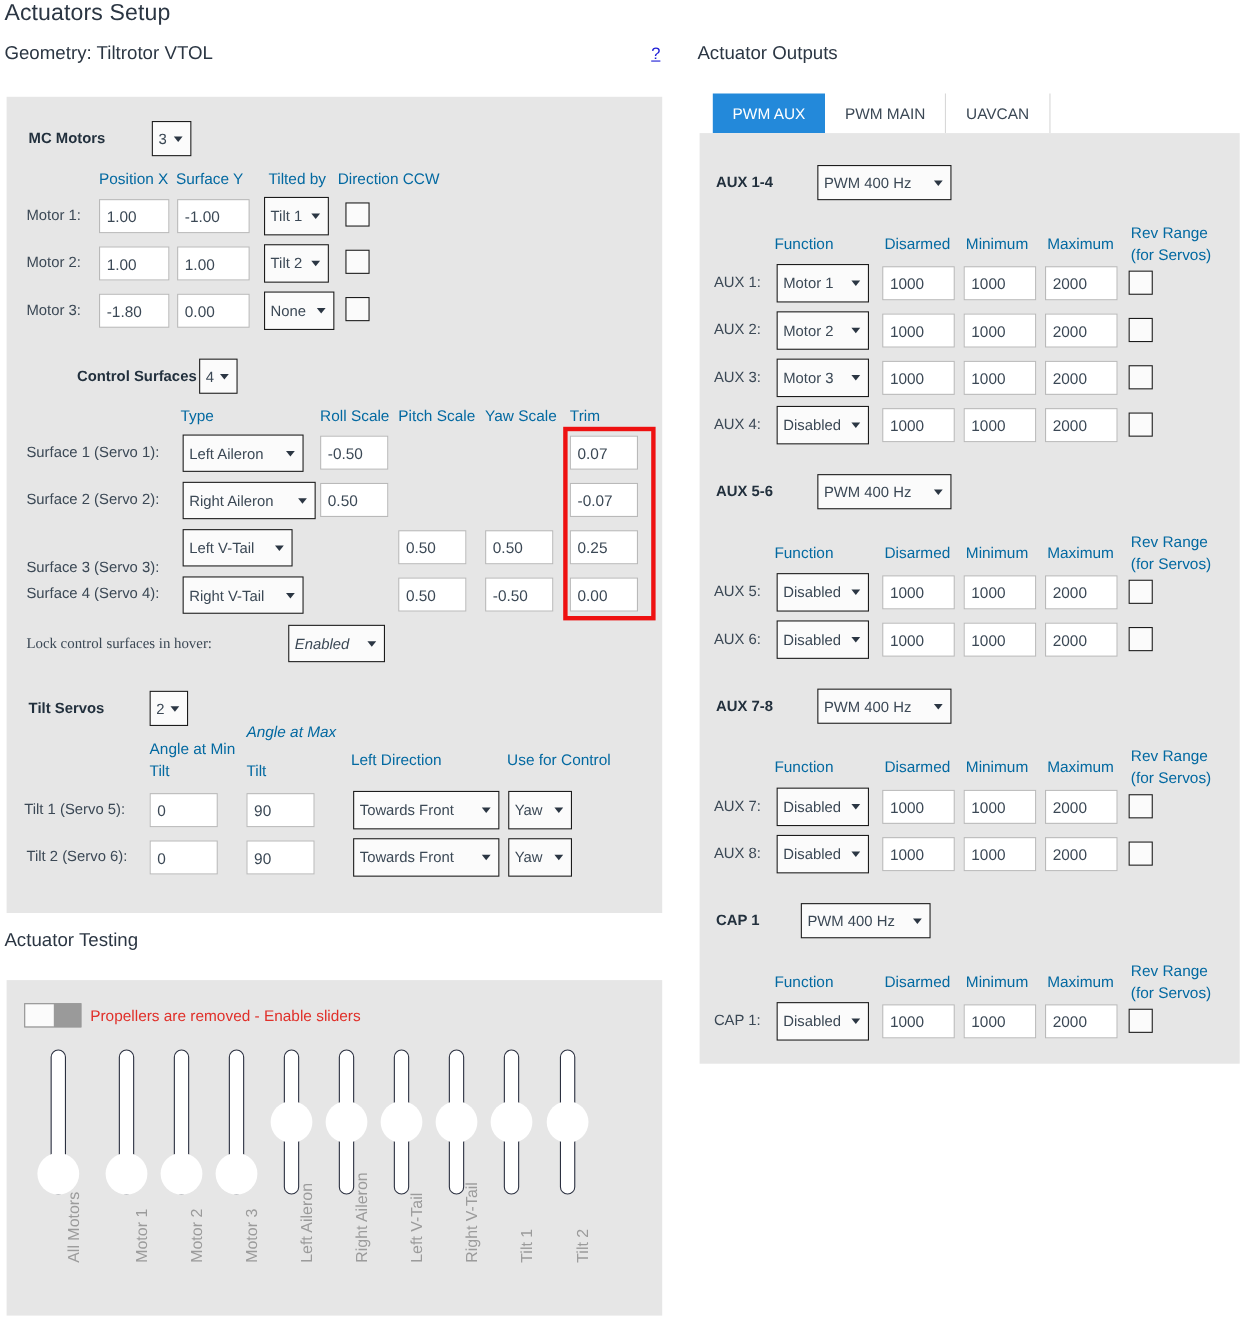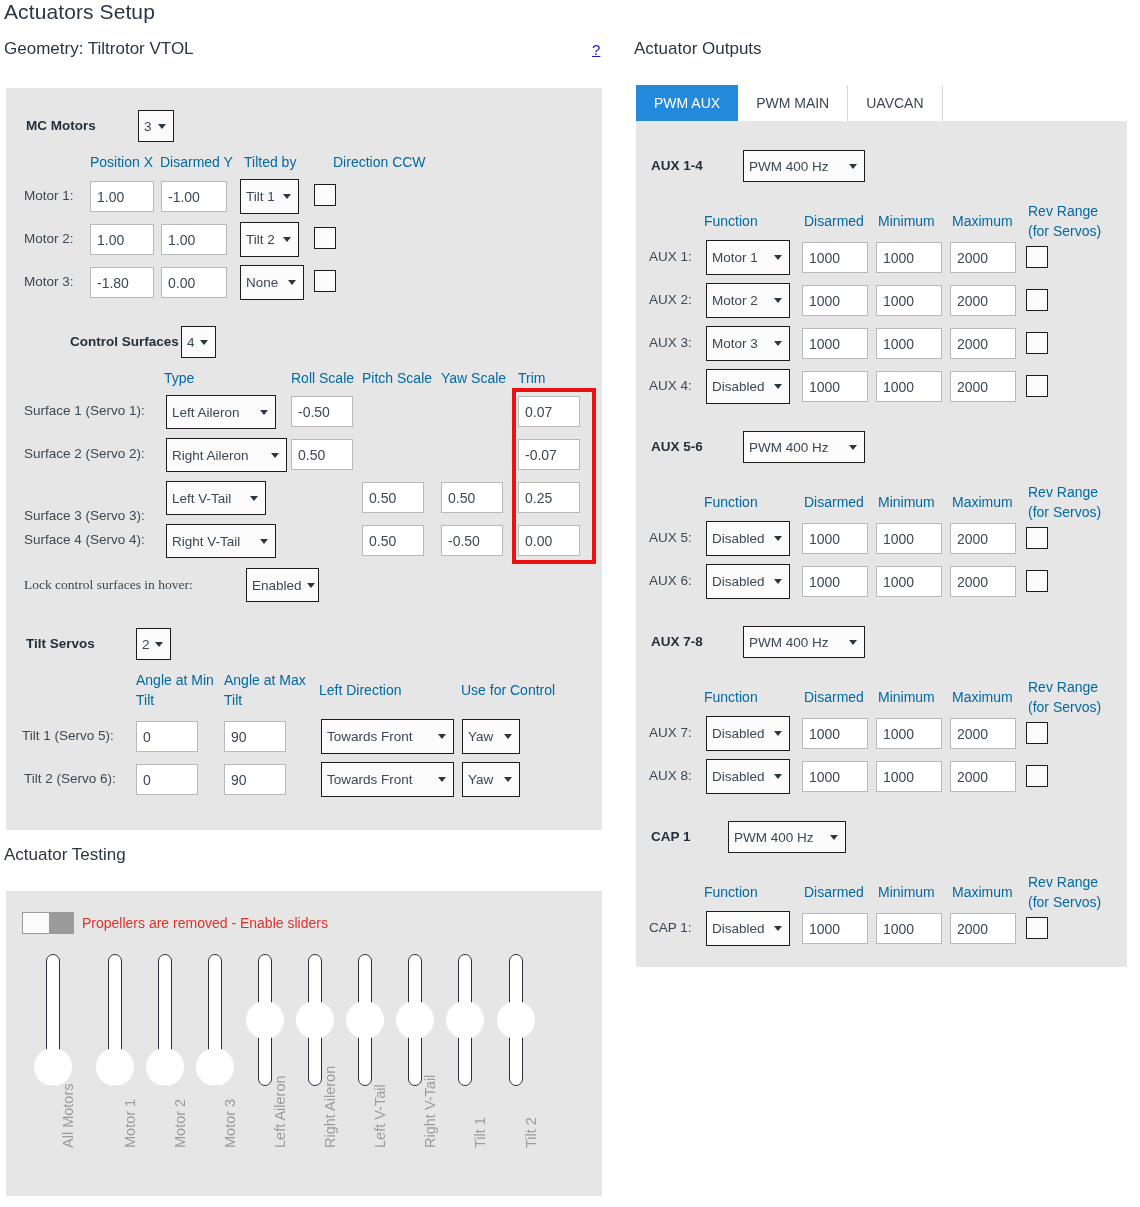--- a/index.html
+++ b/index.html
@@ -67,21 +67,21 @@
   }
 
   
   .tabs { position: absolute; display: flex; align-items: stretch; }
   .tab {
     font-size: 14px; color: #3b4855; background: #ffffff;
     display: flex; align-items: center; justify-content: center;
     padding: 0 18px; height: 36px; cursor: pointer;
     border-right: 1px solid #d8d8d8;
   }
-  .tab.active { background: #2389da; color: #ffffff; border-right: none; }
+  .tab.active { background: #2389da; color: #ffffff; border-right: none; margin-left: 12px; }
 
   
   .toggle {
     position: absolute; width: 52px; height: 22px;
     border: 1px solid #9a9a9a; background: #9a9a9a; cursor: pointer;
     display: flex; align-items: stretch;
   }
   .toggle .knob { width: 26px; background: #fbfbfb; }
   .toggle .rest { flex: 1; background: #9a9a9a; }
   .warn { position: absolute; font-size: 14px; color: #e0302a; white-space: nowrap; }
@@ -126,23 +126,23 @@
 
   <div class="panel" style="left:636px; top:121px; width:491px; height:846px;"></div>
 
   <div id="mc-host">
       <div class="lbl-b" style="left: 26px; top: 118px;">MC Motors</div>
       <div class="sel" style="left: 138px; top: 110px; width: 36px; height: 32px;">
         <span class="cap">3</span>
         <span class="arw"></span>
       </div>
       <div class="colhdr" style="left: 90px; top: 154px;">Position X</div>
-      <div class="colhdr" style="left: 160px; top: 154px;">Disarmed Y</div>
+      <div class="colhdr" style="left: 160px; top: 154px;">Surface Y</div>
       <div class="colhdr" style="left: 244px; top: 154px;">Tilted by</div>
-      <div class="colhdr" style="left: 333px; top: 154px;">Direction CCW</div>
+      <div class="colhdr" style="left: 307px; top: 154px;">Direction CCW</div>
       <div class="lbl" style="left: 24px; top: 188px;">Motor 1:</div>
       <div class="txt" style="left: 90px; top: 181px; width: 64px; height: 31px;">1.00</div>
       <div class="txt" style="left: 161px; top: 181px; width: 66px; height: 31px;">-1.00</div>
       <div class="sel" style="left: 240px; top: 179px; width: 59px; height: 35px;">
         <span class="cap">Tilt 1</span>
         <span class="arw"></span>
       </div>
       <div class="chk" style="left: 314px; top: 184px;"></div>
       <div class="lbl" style="left: 24px; top: 231px;">Motor 2:</div>
       <div class="txt" style="left: 90px; top: 224px; width: 64px; height: 31px;">1.00</div>
@@ -196,34 +196,34 @@
       <div class="txt" style="left: 518px; top: 482px; width: 62px; height: 31px;">0.25</div>
       <div class="lbl" style="left: 24px; top: 532px;">Surface 4 (Servo 4):</div>
       <div class="sel" style="left: 166px; top: 524px; width: 110px; height: 34px;">
         <span class="cap">Right V-Tail</span>
         <span class="arw"></span>
       </div>
       <div class="txt" style="left: 362px; top: 525px; width: 62px; height: 31px;">0.50</div>
       <div class="txt" style="left: 441px; top: 525px; width: 62px; height: 31px;">-0.50</div>
       <div class="txt" style="left: 518px; top: 525px; width: 62px; height: 31px;">0.00</div>
       <div class="lbl" style="left: 24px; top: 577px; font-family: Liberation Serif, serif;">Lock control surfaces in hover:</div>
-      <div class="sel" style="left: 246px; top: 568px; width: 73px; height: 34px;">
+      <div class="sel" style="left: 262px; top: 568px; width: 88px; height: 34px; font-style: italic;">
         <span class="cap">Enabled</span>
         <span class="arw"></span>
       </div>
     </div>
   <div id="ts-host">
       <div class="lbl-b" style="left: 26px; top: 636px;">Tilt Servos</div>
       <div class="sel" style="left: 136px; top: 628px; width: 35px; height: 32px;">
         <span class="cap">2</span>
         <span class="arw"></span>
       </div>
       <div class="colhdr" style="left: 136px; top: 672px;">Angle at Min</div>
       <div class="colhdr" style="left: 136px; top: 692px;">Tilt</div>
-      <div class="colhdr" style="left: 224px; top: 672px;">Angle at Max</div>
+      <div class="colhdr" style="left: 224px; top: 657px; font-style: italic;">Angle at Max</div>
       <div class="colhdr" style="left: 224px; top: 692px;">Tilt</div>
       <div class="colhdr" style="left: 319px; top: 682px;">Left Direction</div>
       <div class="colhdr" style="left: 461px; top: 682px;">Use for Control</div>
       <div class="lbl" style="left: 22px; top: 728px;">Tilt 1 (Servo 5):</div>
       <div class="txt" style="left: 136px; top: 721px; width: 62px; height: 31px;">0</div>
       <div class="txt" style="left: 224px; top: 721px; width: 62px; height: 31px;">90</div>
       <div class="sel" style="left: 321px; top: 719px; width: 133px; height: 35px;">
         <span class="cap">Towards Front</span>
         <span class="arw"></span>
       </div>

